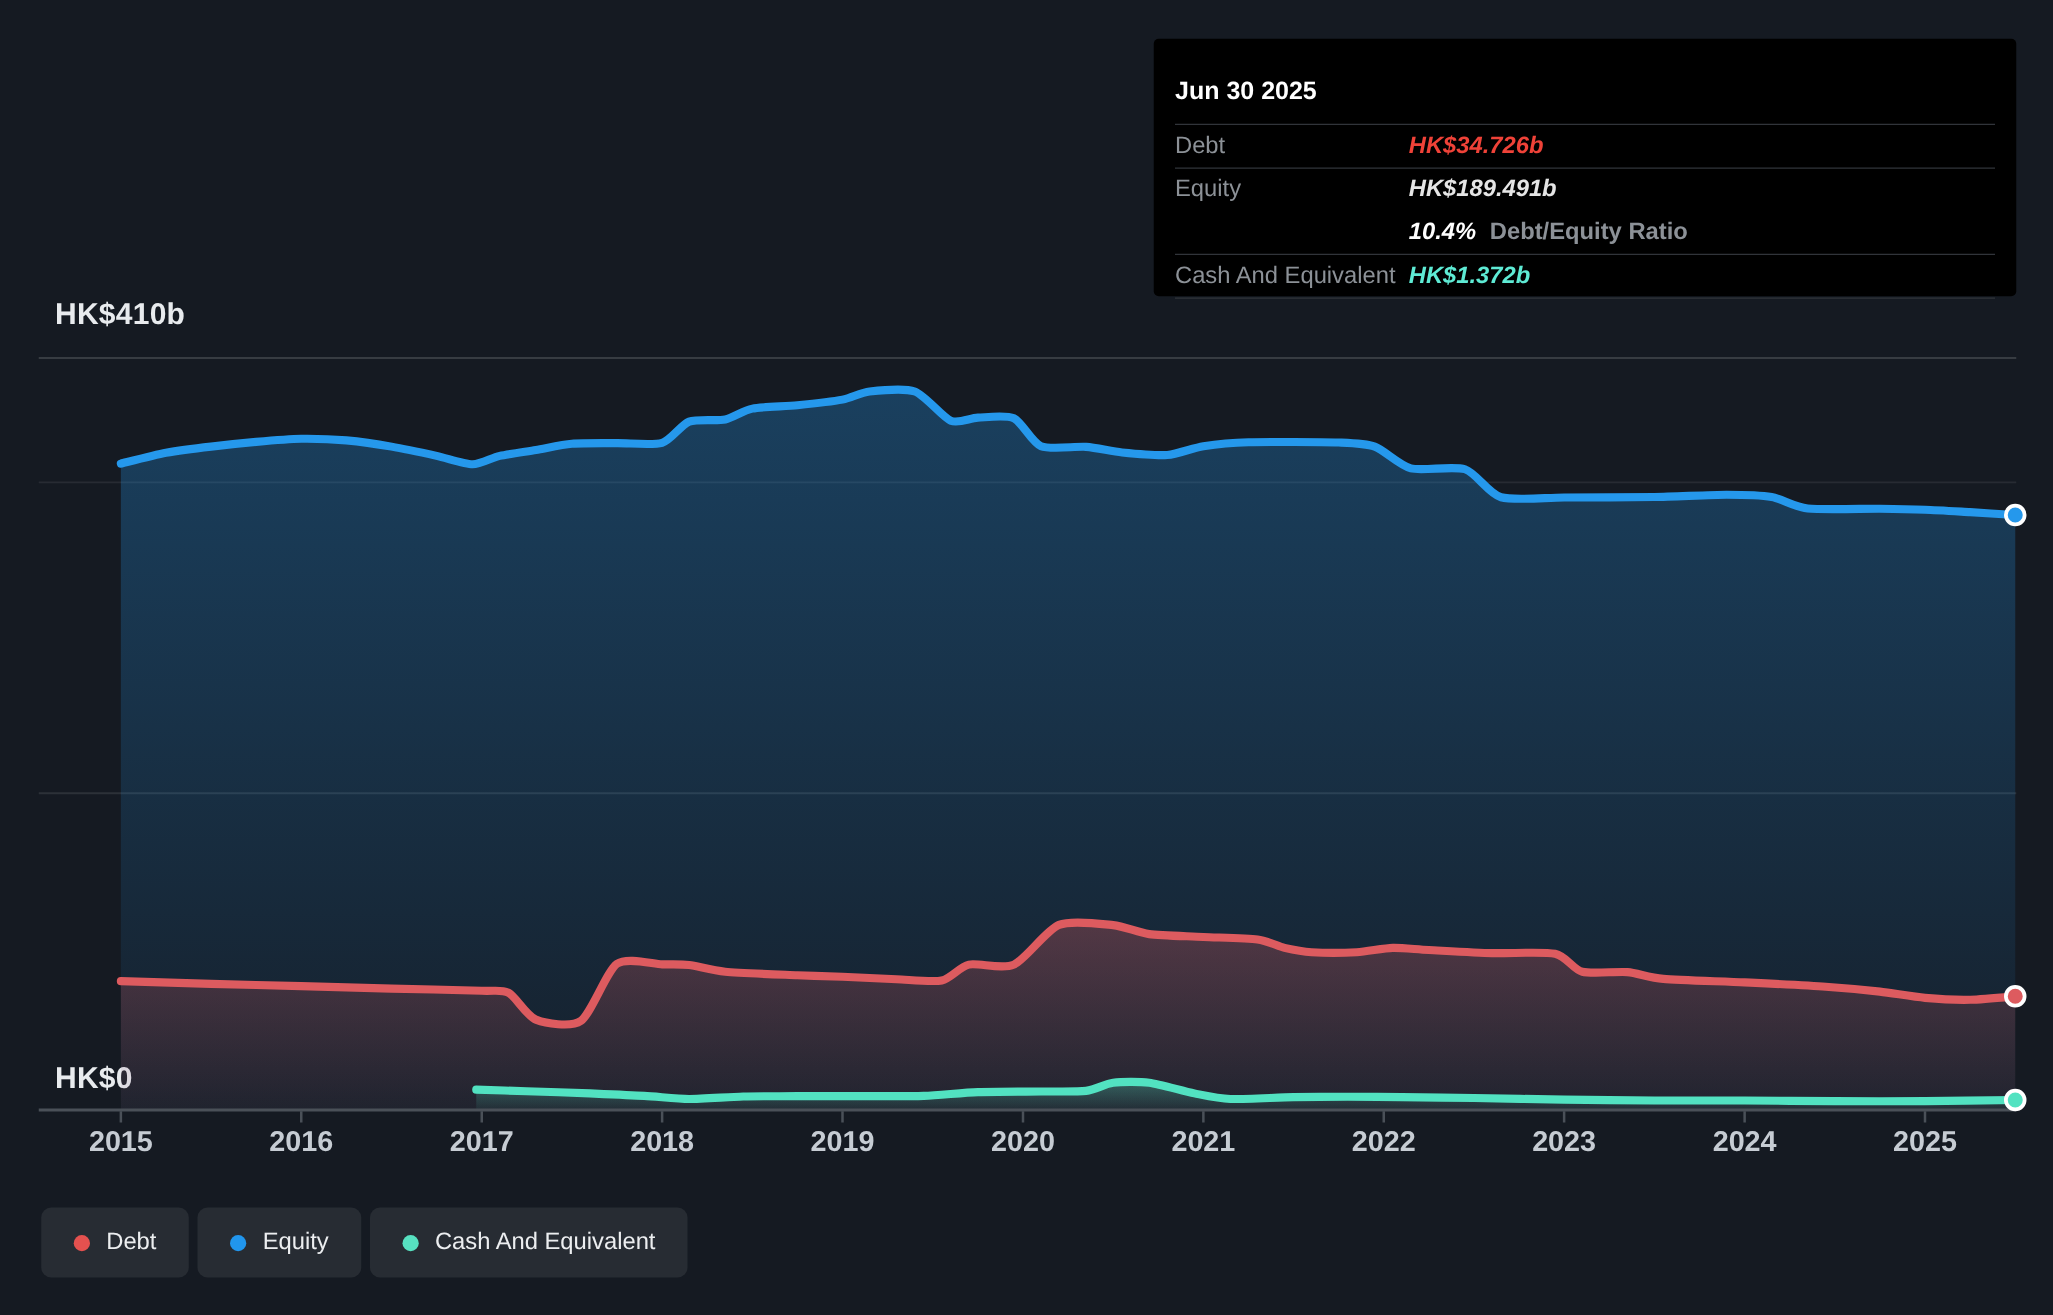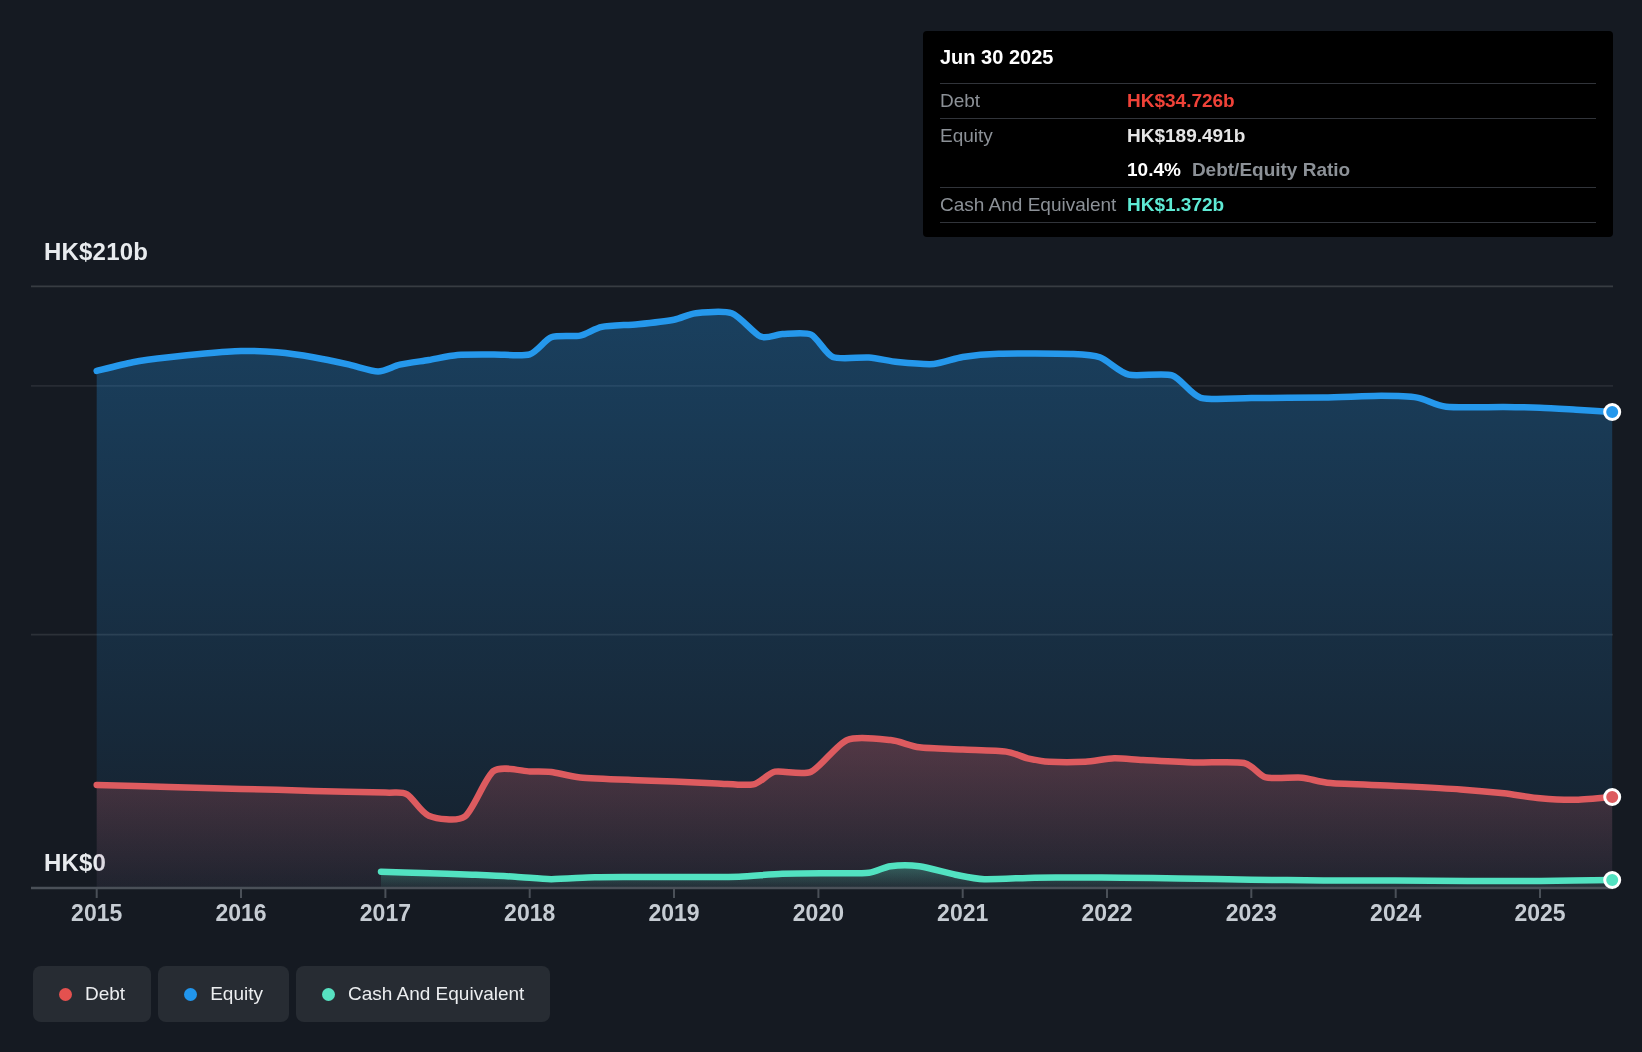--- a/index.html
+++ b/index.html
@@ -4,41 +4,41 @@
 <style>
   html,body{margin:0;padding:0;background:#151a22;width:1642px;height:1052px;overflow:hidden;
     font-family:"Liberation Sans",sans-serif;}
   .stage{position:relative;width:1642px;height:1052px;background:#151a22;}
   svg#chart{position:absolute;left:0;top:0;}
   .axis-label{position:absolute;color:#e8ebee;font-size:24px;font-weight:700;letter-spacing:.2px;}
   #ylabel-max{left:44px;top:238px;}
   #ylabel-zero{left:44px;top:849px;}
   
   .tooltip{position:absolute;left:923px;top:31px;width:690px;height:206px;background:#000;
-    border-radius:4px;padding:0 17px;box-sizing:border-box;color:#fff;}
+    border-radius:4px;padding:16px 17px;box-sizing:border-box;color:#fff;}
   .t-title{height:52px;display:flex;align-items:center;font-size:20px;font-weight:700;color:#fff;}
   .t-row{height:34px;display:flex;align-items:center;border-top:1px solid #31343a;font-size:19px;}
   .t-row.no-top{border-top:none;}
   .t-row.last{border-bottom:1px solid #31343a;}
   .t-label{width:187px;color:#8c9197;flex:none;}
-  .t-value{font-weight:700;}
+  .t-value{font-weight:700;font-style:italic;}
   .t-ratio-rest{color:#8c9197;font-weight:700;margin-left:11px;}
   
   .legend{position:absolute;left:33px;top:966px;display:flex;gap:7px;}
   .pill{height:56px;background:#272c33;border-radius:8px;display:flex;align-items:center;
     gap:13px;padding:0 26px;cursor:pointer;}
   .pill .dot{width:13px;height:13px;border-radius:50%;flex:none;}
   .pill .lbl{color:#ecEEf0;font-size:19px;color:#eceef0;}
 </style>
 </head>
 <body>
 
 <div class="stage">
 
-  <div class="axis-label" id="ylabel-max">HK$210b</div>
+  <div class="axis-label" id="ylabel-max">HK$410b</div>
   <div class="axis-label" id="ylabel-zero">HK$0</div>
 
   <svg id="chart" width="1642" height="1052">
       <line x1="31" x2="1613" y1="286.4" y2="286.4" stroke="#ffffff" stroke-opacity="0.15" stroke-width="1.6"></line>
       <line x1="31" x2="1613" y1="385.9" y2="385.9" stroke="#ffffff" stroke-opacity="0.08" stroke-width="1.6"></line>
       <line x1="31" x2="1613" y1="634.6" y2="634.6" stroke="#ffffff" stroke-opacity="0.1" stroke-width="1.6"></line>
       <defs>
         <linearGradient id="grad0" gradientUnits="userSpaceOnUse" x1="0" y1="313.2191600000001" x2="0" y2="888">
           <stop offset="0" stop-color="#2598ec" stop-opacity="0.3"></stop>
           <stop offset="1" stop-color="#2598ec" stop-opacity="0.05"></stop>

